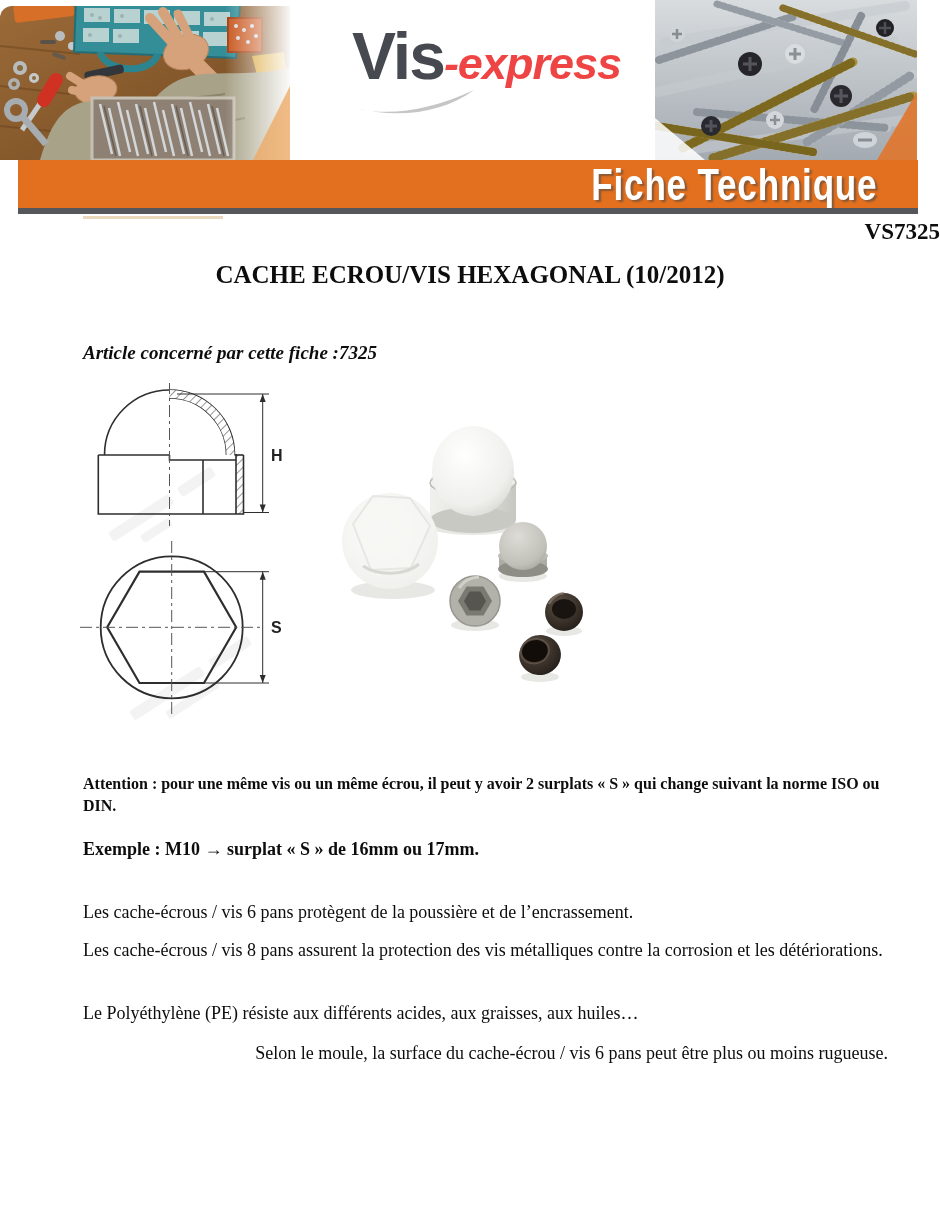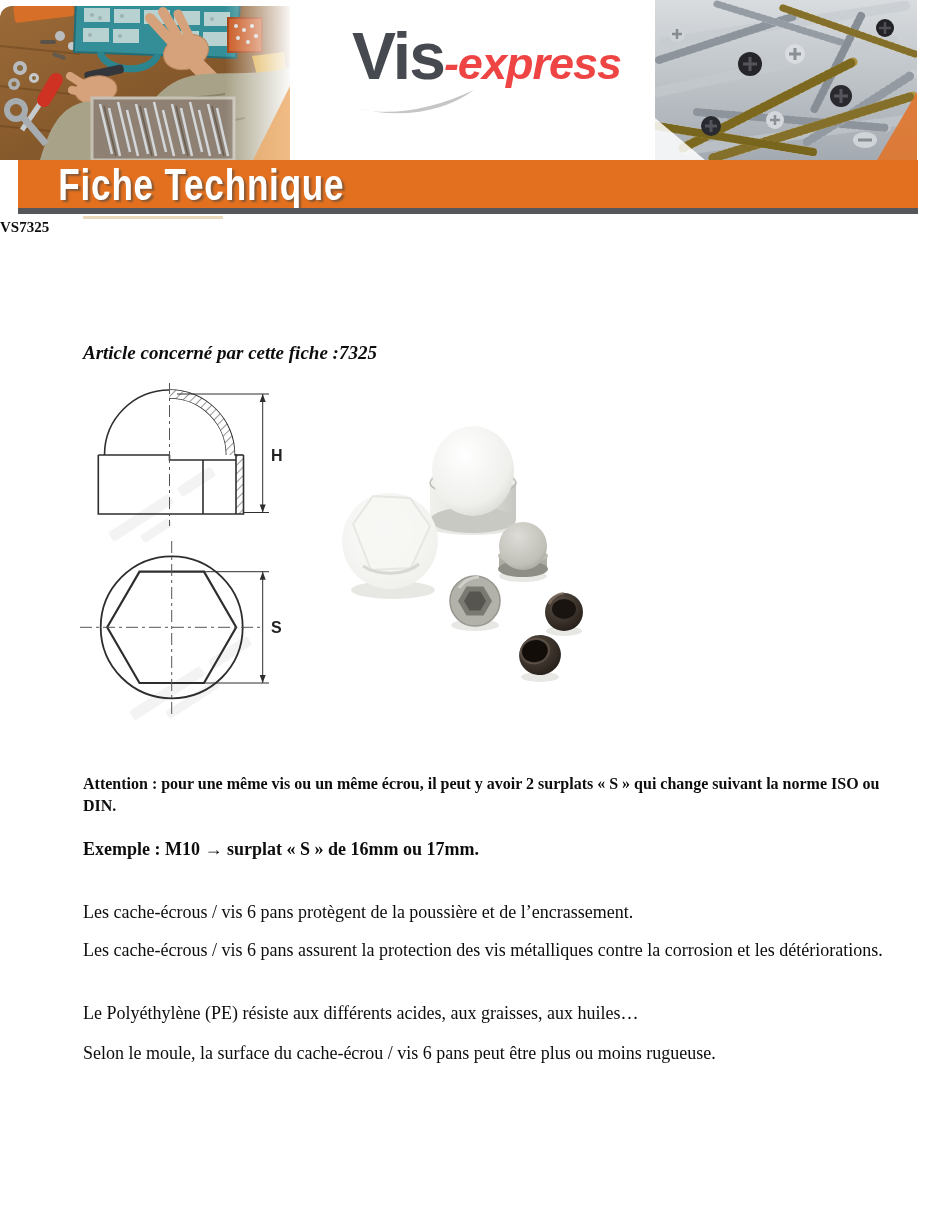--- a/index.html
+++ b/index.html
@@ -8,39 +8,39 @@
   .abs{position:absolute;}
   
   .photo-left{left:0;top:6px;width:290px;height:154px;border-top-left-radius:12px;overflow:hidden;}
   .photo-right{left:655px;top:0;width:262px;height:160px;overflow:hidden;}
   .logo{left:352px;top:18px;width:270px;height:70px;display:flex;align-items:baseline;
         font-family:"Liberation Sans","DejaVu Sans",sans-serif;}
   .logo .p1{font-weight:bold;font-size:66px;letter-spacing:-2px;color:#46494f;}
   .logo .p2{font-weight:bold;font-style:italic;font-size:45px;letter-spacing:-1px;color:#ef4444;}
   .swoosh{left:353px;top:86px;width:125px;height:32px;}
   .banner{left:18px;top:160px;width:900px;height:48px;background:#e2701f;
-          display:flex;align-items:center;justify-content:flex-start;}
+          display:flex;align-items:center;justify-content:flex-end;}
   .banner-label{display:inline-block;transform:scaleX(.78);transform-origin:center;
           font-family:"Liberation Sans","DejaVu Sans",sans-serif;font-weight:bold;
           font-size:45px;letter-spacing:1px;color:#ffffff;line-height:1;
           text-shadow:3px 2px 2px rgba(70,70,70,.55);}
   .graybar{left:18px;top:208px;width:900px;height:6px;background:#56575b;}
   .tanline{left:83px;top:216px;width:140px;height:3px;background:#e9d9ba;}
   
-  .ref{left:0;right:0;top:219px;text-align:left;font-weight:bold;font-size:15px;}
+  .ref{left:0;right:0;top:219px;text-align:right;font-weight:bold;font-size:23px;}
   .title{left:0;right:0;top:261px;text-align:center;font-weight:bold;font-size:25px;}
   .article{left:83px;top:342px;font-weight:bold;font-style:italic;font-size:19px;}
   
   .drawing{left:72px;top:383px;width:220px;height:345px;}
   .photo{left:333px;top:398px;width:292px;height:296px;}
   
   .warning{left:83px;top:757px;width:800px;font-weight:bold;font-size:16px;line-height:22px;}
   .example{left:83px;top:820px;width:800px;font-weight:bold;font-size:18px;line-height:22px;}
   .para{left:83px;width:805px;font-size:18px;line-height:21.5px;}
-  .p1{top:884px;} .p2{top:922px;} .p3{top:985px;} .p4{top:1025px;}
+  .p1{top:884px;} .p2{top:922px;} .p3{top:985px;} .p4{top:1025px;text-align:right;}
   svg text{font-family:"Liberation Sans","DejaVu Sans",sans-serif;}
 </style>
 </head>
 <body>
 
 <div class="page">
 
   <svg class="abs photo-left" viewBox="0 0 290 154">
     <defs>
       <linearGradient id="wood" x1="0" y1="0" x2="1" y2="1">
@@ -245,20 +245,21 @@
     <polygon points="262,92 262,160 222,160" fill="#e1762b" opacity=".9"></polygon>
   </svg>
 
   <div class="abs banner">
     <span class="banner-label">Fiche Technique</span>
   </div>
   <div class="abs graybar"></div>
   <div class="abs tanline"></div>
 
   <div class="abs ref">VS7325</div>
+  <div class="abs title">CACHE ECROU/VIS HEXAGONAL (10/2012)</div>
   <div class="abs article">Article concerné par cette fiche :7325</div>
 
   <svg class="abs drawing" viewBox="0 0 220 345">
     <defs>
       <pattern id="hatch" width="6" height="6" patternUnits="userSpaceOnUse" patternTransform="rotate(45)">
         <rect width="6" height="6" fill="#ffffff"></rect>
         <line x1="0" y1="0" x2="0" y2="6" stroke="#6a6a6a" stroke-width="1.4"></line>
       </pattern>
     </defs>
 
@@ -387,17 +388,17 @@
     <g transform="rotate(-14 207 257)">
       <ellipse cx="207" cy="257" rx="21" ry="20" fill="url(#gDark)"></ellipse>
       <ellipse cx="203" cy="252" rx="14" ry="12" fill="#120d09"></ellipse>
       <ellipse cx="203" cy="252" rx="14" ry="12" fill="none" stroke="#6e6055" stroke-width="2" opacity=".7"></ellipse>
     </g>
   </svg>
 
   <p class="abs warning">Attention : pour une même vis ou un même écrou, il peut y avoir 2 surplats « S » qui change suivant la norme ISO ou DIN.</p>
   <p class="abs example">Exemple : M10 → surplat « S » de 16mm ou 17mm.</p>
   <p class="abs para p1">Les cache-écrous / vis 6 pans protègent de la poussière et de l’encrassement.</p>
-  <p class="abs para p2">Les cache-écrous / vis 6 pans assurent la protection des vis métalliques contre la corrosion et les détériorations.</p>
+  <p class="abs para p2">Les cache-écrous / vis 8 pans assurent la protection des vis métalliques contre la corrosion et les détériorations.</p>
   <p class="abs para p3">Le Polyéthylène (PE) résiste aux différents acides, aux graisses, aux huiles…</p>
   <p class="abs para p4">Selon le moule, la surface du cache-écrou / vis 6 pans peut être plus ou moins rugueuse.</p>
 
 </div>
 
 </body></html>

